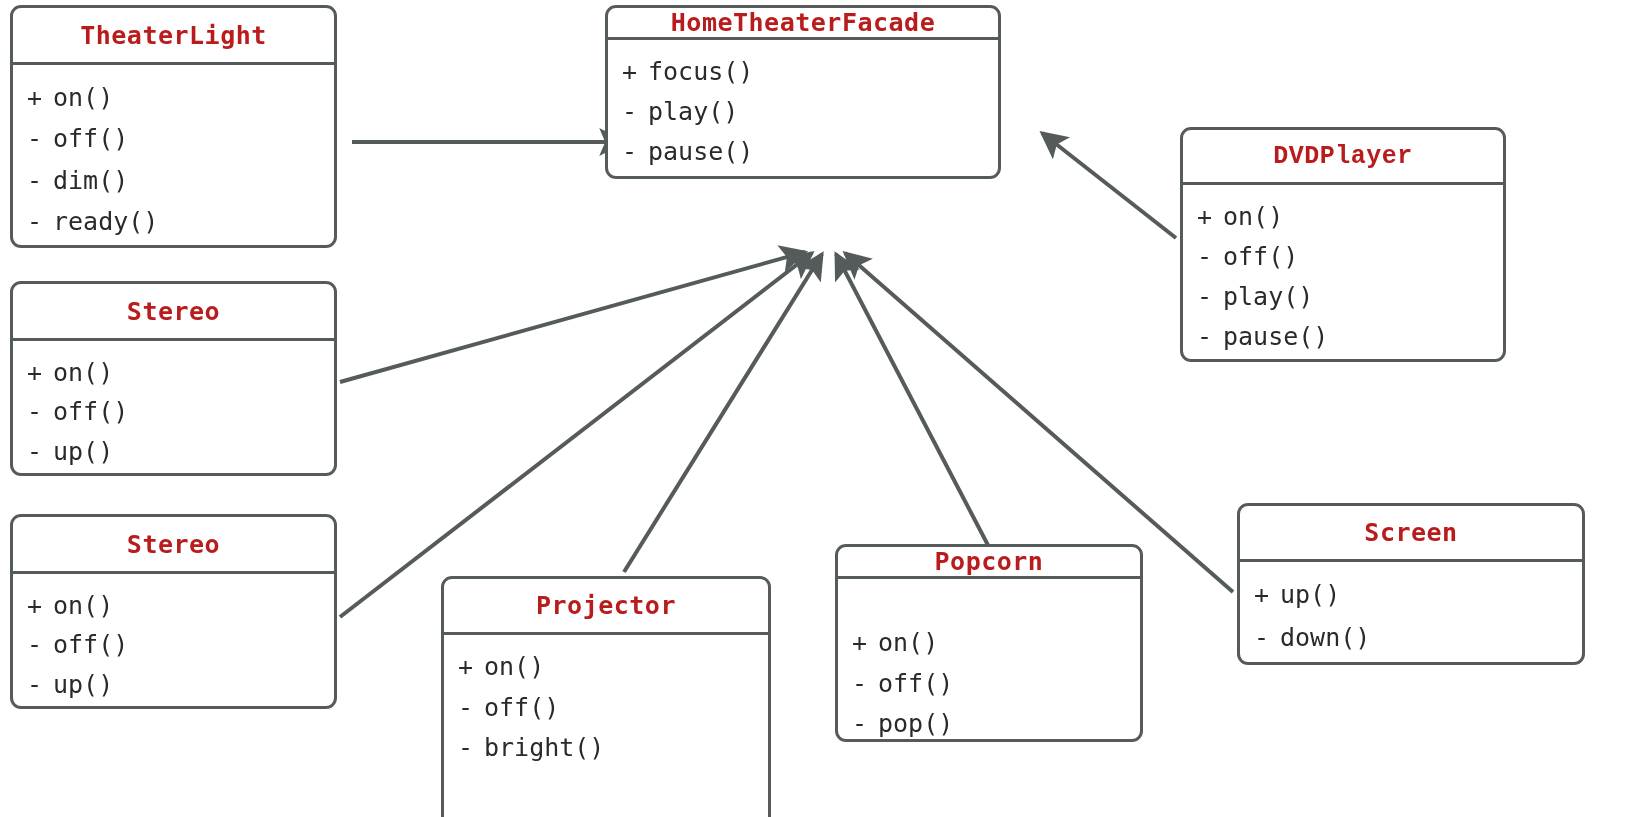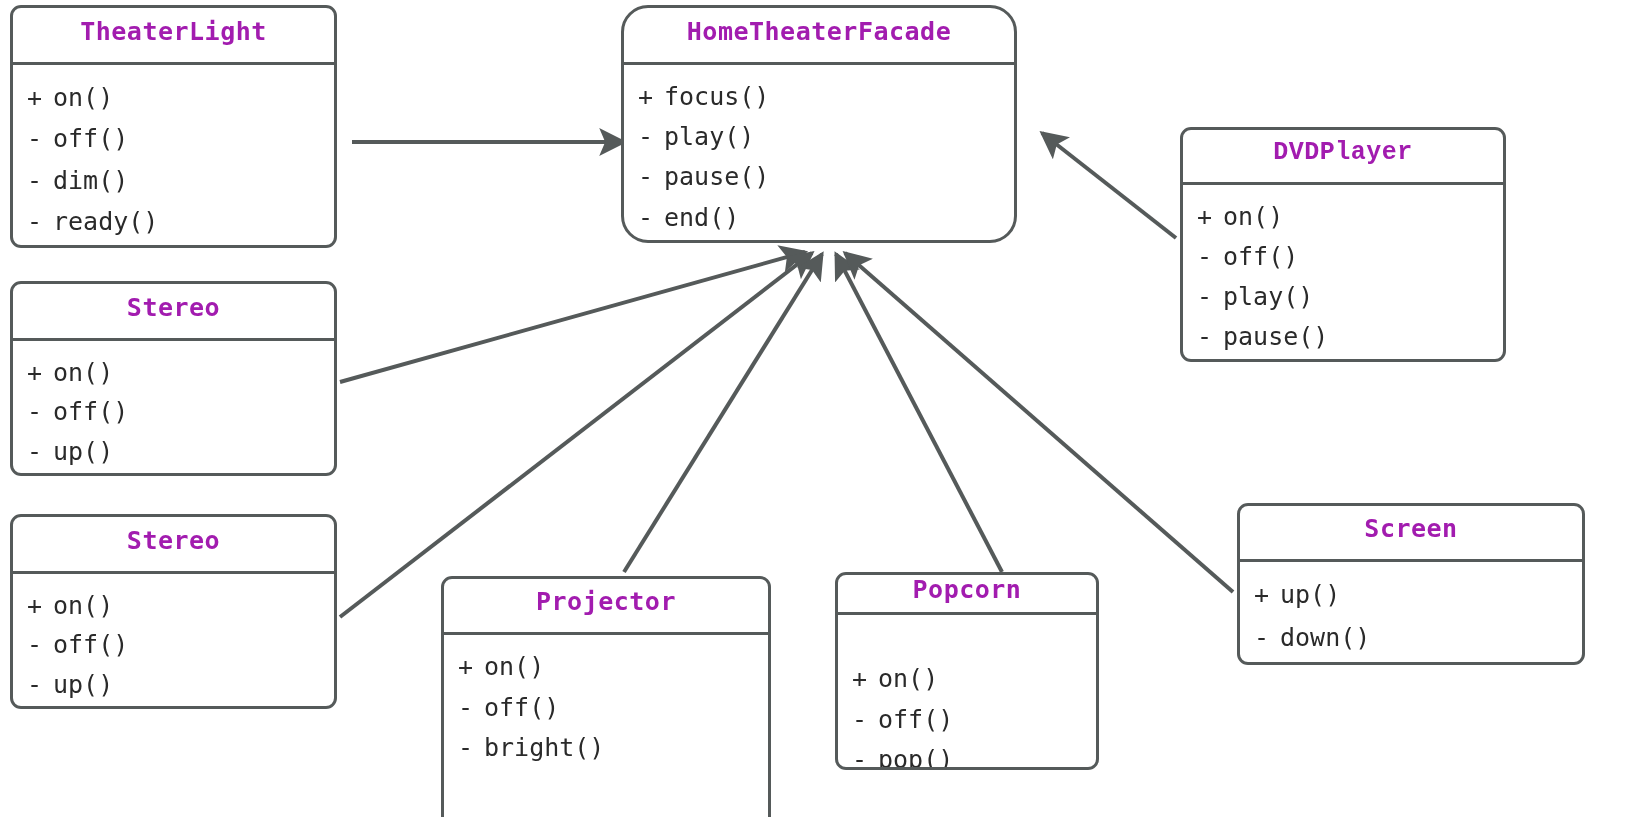--- a/index.html
+++ b/index.html
@@ -38,22 +38,22 @@
   }
   .class-header {
     box-sizing: border-box;
     display: flex;
     align-items: center;
     justify-content: center;
     border-bottom: 3px solid #555a5a;
     font-weight: bold;
     font-size: 25px;
     letter-spacing: 0.5px;
-    color: #a21caf;
-    padding-bottom: 8px;
+    color: #b91c1c;
+    padding-bottom: 0;
   }
   .class-body {
     box-sizing: border-box;
     flex: 1 1 auto;
     padding: 12px 0 0 0;
     display: flex;
     flex-direction: column;
   }
   .member-row {
     display: flex;
@@ -98,21 +98,21 @@
   <div id="classes-layer">
       <div class="uml-class" style="left: 10px; top: 5px; width: 327px; height: 243px; border-color: rgb(85, 90, 90);">
         <div class="class-header" style="height: 57px; border-bottom-color: rgb(85, 90, 90);">TheaterLight</div>
         <div class="class-body">
           <div class="member-row" style="height: 41.3793px; line-height: 41.3793px;"><span class="member-vis">+</span><span class="member-name">on()</span></div>
           <div class="member-row" style="height: 41.3793px; line-height: 41.3793px;"><span class="member-vis">-</span><span class="member-name">off()</span></div>
           <div class="member-row" style="height: 41.3793px; line-height: 41.3793px;"><span class="member-vis">-</span><span class="member-name">dim()</span></div>
           <div class="member-row" style="height: 41.3793px; line-height: 41.3793px;"><span class="member-vis">-</span><span class="member-name">ready()</span></div>
         </div>
       </div>
-      <div class="uml-class" style="left: 621px; top: 5px; width: 396px; height: 238px; border-color: rgb(85, 90, 90); border-radius: 27px;">
+      <div class="uml-class" style="left: 605px; top: 5px; width: 396px; height: 174px; border-color: rgb(85, 90, 90);">
         <div class="class-header" style="height: 57px; border-bottom-color: rgb(85, 90, 90);">HomeTheaterFacade</div>
         <div class="class-body">
           <div class="member-row" style="height: 40.2299px; line-height: 40.2299px;"><span class="member-vis">+</span><span class="member-name">focus()</span></div>
           <div class="member-row" style="height: 40.2299px; line-height: 40.2299px;"><span class="member-vis">-</span><span class="member-name">play()</span></div>
           <div class="member-row" style="height: 40.2299px; line-height: 40.2299px;"><span class="member-vis">-</span><span class="member-name">pause()</span></div>
           <div class="member-row" style="height: 40.2299px; line-height: 40.2299px;"><span class="member-vis">-</span><span class="member-name">end()</span></div>
         </div>
       </div>
       <div class="uml-class" style="left: 1180px; top: 127px; width: 326px; height: 235px; border-color: rgb(85, 90, 90);">
         <div class="class-header" style="height: 55px; border-bottom-color: rgb(85, 90, 90); font-family: Liberation Mono, monospace;">DVDPlayer</div>
@@ -140,21 +140,21 @@
         </div>
       </div>
       <div class="uml-class" style="left: 441px; top: 576px; width: 330px; height: 252px; border-color: rgb(85, 90, 90);">
         <div class="class-header" style="height: 56px; border-bottom-color: rgb(85, 90, 90);">Projector</div>
         <div class="class-body">
           <div class="member-row" style="height: 40.597px; line-height: 40.597px;"><span class="member-vis">+</span><span class="member-name">on()</span></div>
           <div class="member-row" style="height: 40.597px; line-height: 40.597px;"><span class="member-vis">-</span><span class="member-name">off()</span></div>
           <div class="member-row" style="height: 40.597px; line-height: 40.597px;"><span class="member-vis">-</span><span class="member-name">bright()</span></div>
         </div>
       </div>
-      <div class="uml-class" style="left: 835px; top: 572px; width: 264px; height: 198px; border-color: rgb(85, 90, 90); gap: 32px;">
+      <div class="uml-class" style="left: 835px; top: 544px; width: 308px; height: 198px; border-color: rgb(85, 90, 90); gap: 32px;">
         <div class="class-header" style="height: 56px; border-bottom-color: rgb(85, 90, 90);">Popcorn</div>
         <div class="class-body">
           <div class="member-row" style="height: 40.597px; line-height: 40.597px;"><span class="member-vis">+</span><span class="member-name">on()</span></div>
           <div class="member-row" style="height: 40.597px; line-height: 40.597px;"><span class="member-vis">-</span><span class="member-name">off()</span></div>
           <div class="member-row" style="height: 40.597px; line-height: 40.597px;"><span class="member-vis">-</span><span class="member-name">pop()</span></div>
         </div>
       </div>
       <div class="uml-class" style="left: 1237px; top: 503px; width: 348px; height: 162px; border-color: rgb(85, 90, 90);">
         <div class="class-header" style="height: 56px; border-bottom-color: rgb(85, 90, 90);">Screen</div>
         <div class="class-body">

